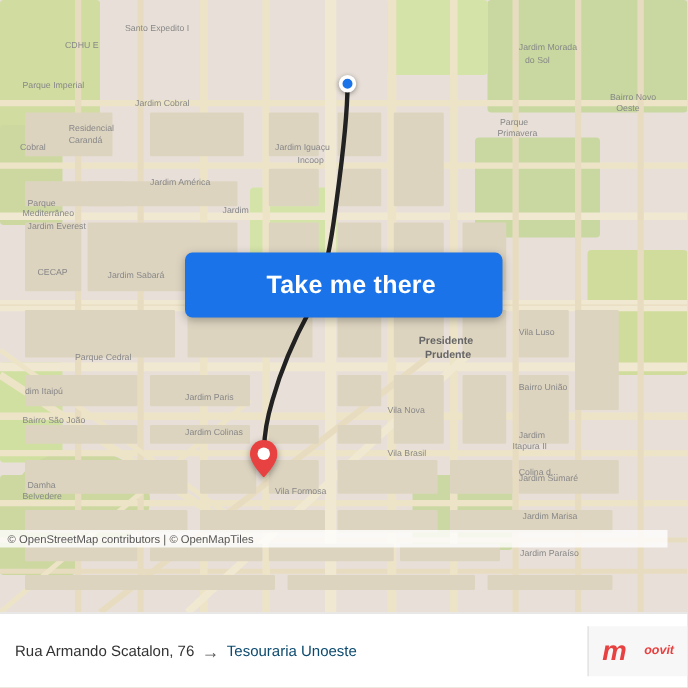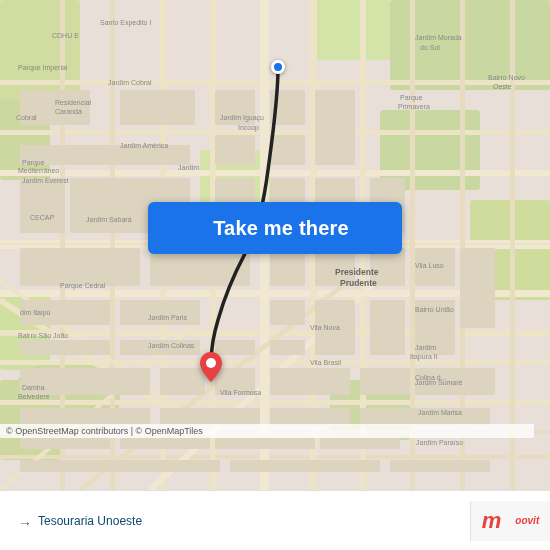--- a/index.html
+++ b/index.html
@@ -327,20 +327,21 @@
 
   <div id="attribution">
     <span>© OpenStreetMap contributors | © OpenMapTiles</span>
   </div>
 
 </div>
 
 <div id="bottom-bar">
   <div id="bottom-left">
     <div id="route-row">
+      <span id="origin-text">Rua Armando Scatalon, 76</span>
       <span id="arrow-icon">→</span>
       <span id="destination-text">Tesouraria Unoeste</span>
     </div>
   </div>
   <div id="moovit-logo">
     <span class="moovit-m">m</span>
     <span class="moovit-text">oovit</span>
   </div>
 </div>
 

